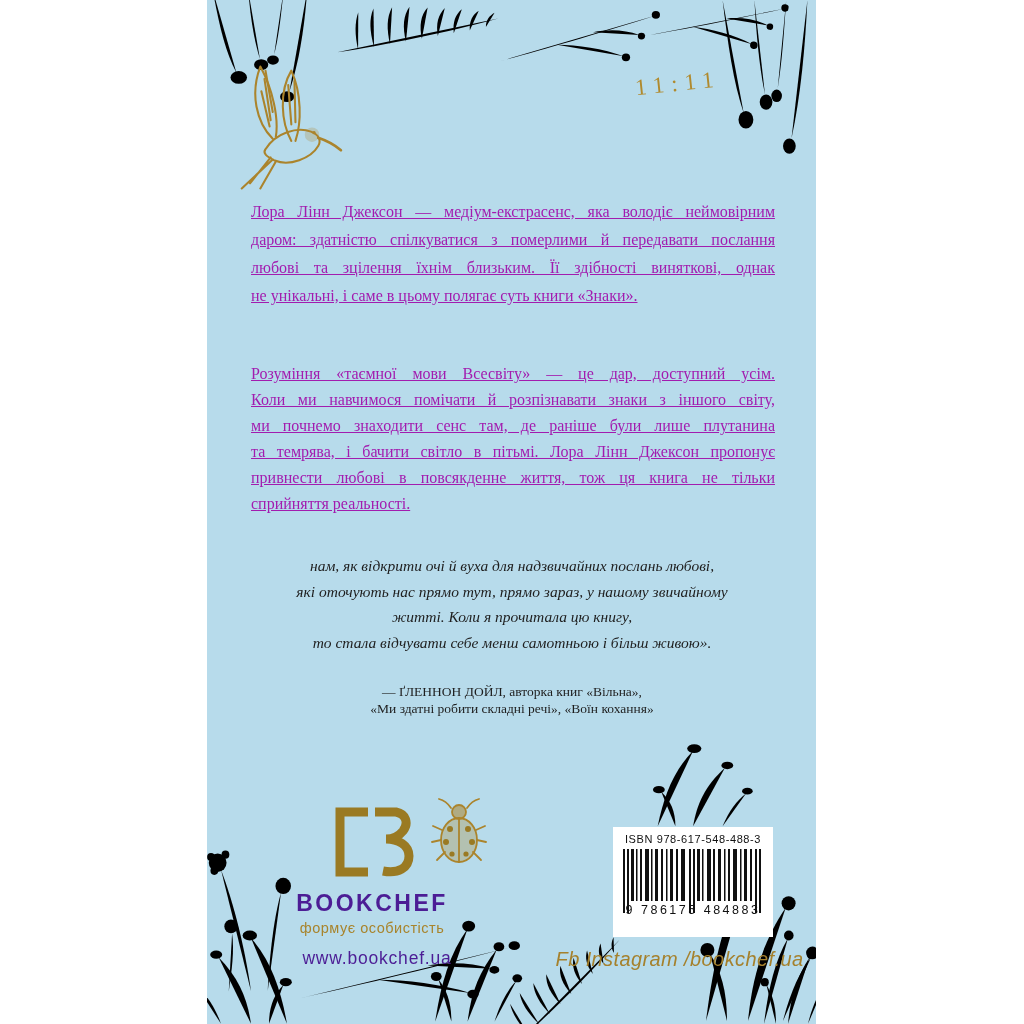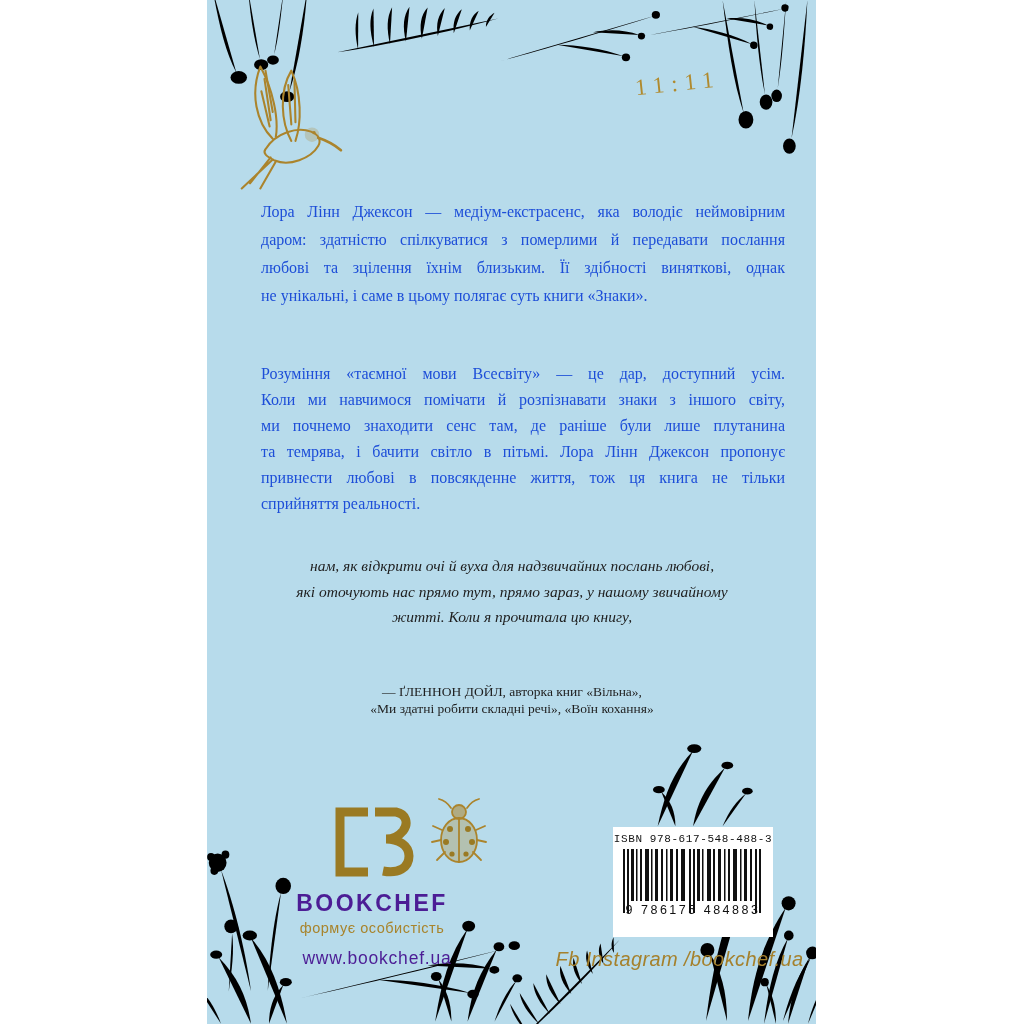--- a/index.html
+++ b/index.html
@@ -7,21 +7,21 @@
         font-family:"Liberation Serif", serif;}
   .cover{position:absolute;left:207px;top:0;width:609px;height:1024px;background:#b7dbeb;overflow:hidden;}
   .deco{position:absolute;pointer-events:none;}
   .deco path,.deco line{stroke:#ab842c;fill:none;stroke-linecap:round;}
   .deco circle{fill:#ab842c;stroke:none;}
 
   .time{position:absolute;left:428px;top:70px;width:100px;color:#b08a2e;
         font-family:"Liberation Serif", serif;font-size:23px;letter-spacing:7px;
         transform:rotate(-6deg);}
 
-  .para{position:absolute;left:54px;width:524px;color:#1d4ed8;font-size:16px;}
+  .para{position:absolute;left:44px;width:524px;color:#a21caf;font-size:16px;text-decoration:underline;}
   .p1{top:198px;line-height:28px;}
   .p2{top:338px;line-height:26px;margin-top:23px;}
   .jline{text-align:justify;text-align-last:justify;}
   .jlast{text-align:left;text-align-last:left;}
 
   .quote{position:absolute;left:25px;top:553px;width:560px;color:#1e1e1e;
          font-style:italic;font-size:15.5px;line-height:25.5px;text-align:center;}
 
   .attribution{position:absolute;left:25px;top:683px;width:560px;color:#1e1e1e;
                font-size:13.5px;line-height:17px;text-align:center;}
@@ -29,21 +29,21 @@
   .publisher{position:absolute;left:55px;top:806px;width:220px;text-align:center;}
   .monogram{display:block;margin:0 auto;}
   .pubname{margin-top:12px;color:#4c1d95;font-family:"Liberation Sans", sans-serif;
            font-weight:bold;font-size:23px;letter-spacing:2.5px;}
   .pubtag{margin-top:3px;color:#a8842c;font-family:"Liberation Sans", sans-serif;
           font-size:14.5px;letter-spacing:0.5px;}
   .ladybug{position:absolute;left:222px;top:796px;}
 
   .barcode{position:absolute;left:406px;top:827px;width:160px;height:110px;background:#ffffff;
            font-family:"Liberation Sans", sans-serif;color:#111;text-align:center;}
-  .isbn{margin-top:6px;font-size:11px;letter-spacing:0.6px;font-family:Liberation Mono, monospace;}
+  .isbn{margin-top:6px;font-size:11px;letter-spacing:0.6px;}
   .bars{display:block;margin:4px auto 0 auto;}
   .digits{margin-top:-12px;font-size:12.5px;letter-spacing:2.5px;}
 
   .site{position:absolute;left:40px;top:948px;width:260px;text-align:center;color:#4c1d95;
         font-family:"Liberation Sans", sans-serif;font-size:17.5px;letter-spacing:0.8px;}
   .social{position:absolute;left:345px;top:948px;width:255px;text-align:center;color:#a5812d;
         font-family:"Liberation Sans", sans-serif;font-size:20px;letter-spacing:0.4px;font-style:italic;}
 </style>
 </head>
 <body>
@@ -156,20 +156,21 @@
       <div class="jline">ми почнемо знаходити сенс там, де раніше були лише плутанина</div>
       <div class="jline">та темрява, і бачити світло в пітьмі. Лора Лінн Джексон пропонує</div>
       <div class="jline">привнести любові в повсякденне життя, тож ця книга не тільки</div>
       <div class="jlast">сприйняття реальності.</div>
     </div>
 
     <div class="quote">
       <div>нам, як відкрити очі й вуха для надзвичайних послань любові,</div>
       <div>які оточують нас прямо тут, прямо зараз, у нашому звичайному</div>
       <div>житті. Коли я прочитала цю книгу,</div>
+      <div>то стала відчувати себе менш самотньою і більш живою».</div>
     </div>
 
     <div class="attribution">
       <div>— ҐЛЕННОН ДОЙЛ, авторка книг «Вільна»,</div>
       <div>«Ми здатні робити складні речі», «Воїн кохання»</div>
     </div>
 
     <svg class="deco" style="left:433px;top:742px" width="118" height="88" viewBox="0 0 100 120" preserveAspectRatio="none">
         <use href="#sym-spray"></use>
       </svg>

